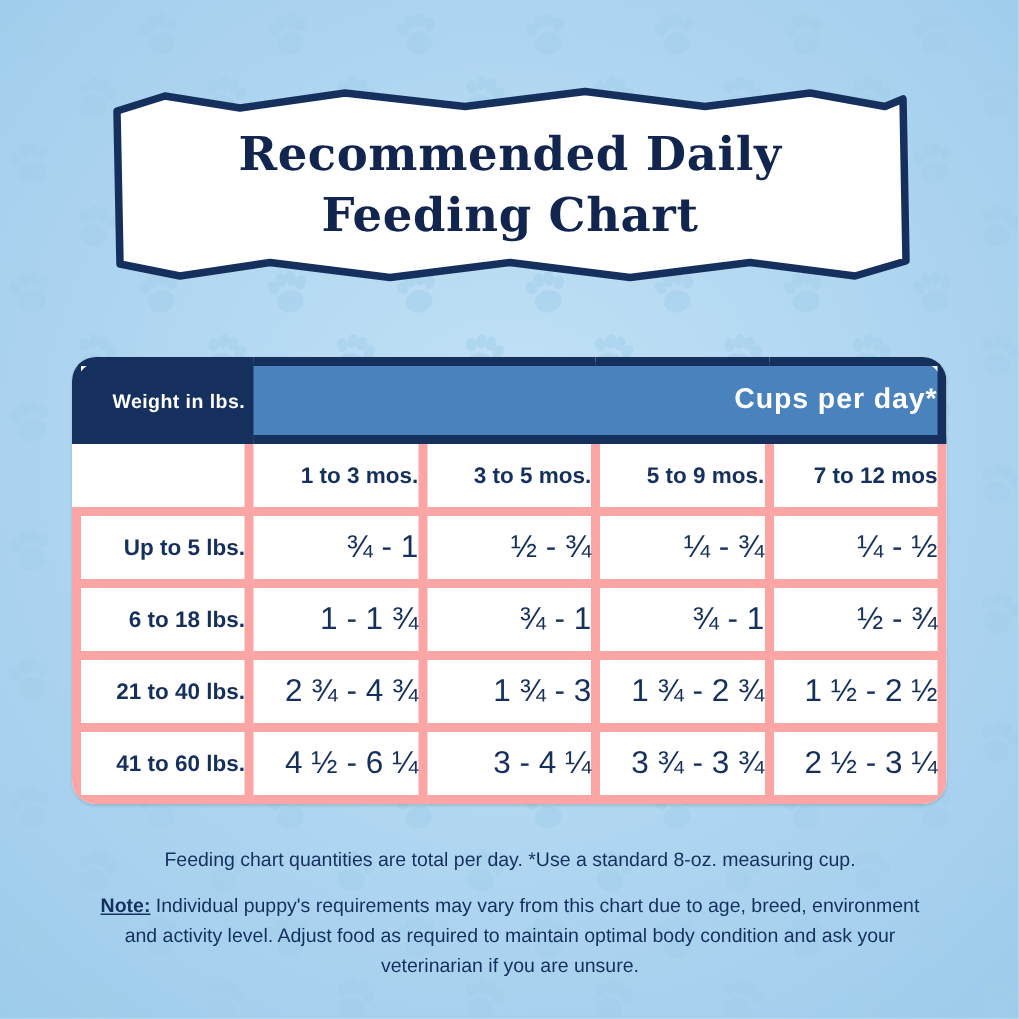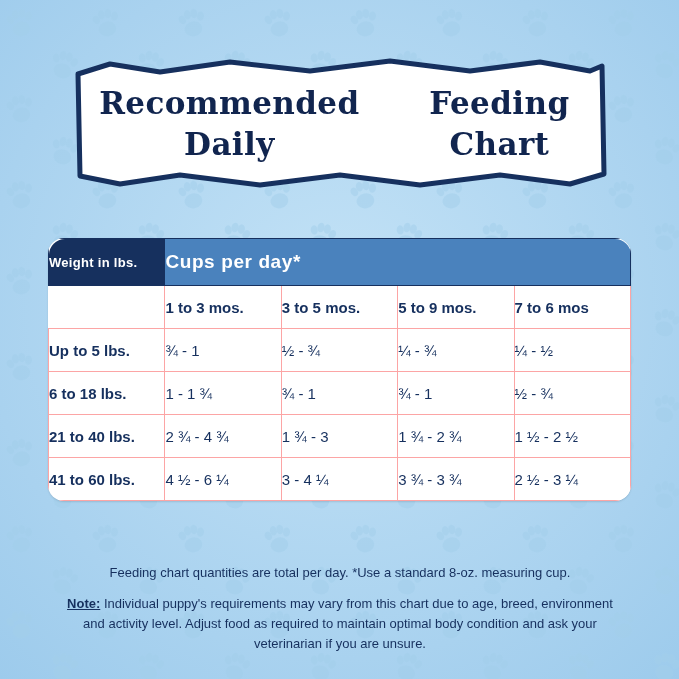--- a/index.html
+++ b/index.html
@@ -37,21 +37,21 @@
     height: 130px;
   }
   .banner-svg {
     position: absolute;
     inset: 0;
   }
   .banner-text {
     position: absolute;
     inset: 0;
     display: flex;
-    flex-direction: row;
+    flex-direction: column;
     align-items: center;
     justify-content: center;
     color: #11254f;
     font-family: "DejaVu Serif", serif;
     font-weight: bold;
     font-size: 31px;
     letter-spacing: 0.4px;
     line-height: 1.33;
     text-align: center;
     padding-top: 2px;
@@ -67,23 +67,23 @@
     overflow: hidden;
     background: #ffffff;
     box-shadow: 0 1px 2px rgba(0,0,0,0.12);
   }
   table {
     border-collapse: collapse;
     width: 100%;
     table-layout: fixed;
   }
   td, th {
-    border: 1px solid #fca5a5;
+    border: 6px solid #fca5a5;
     padding: 0;
-    text-align: left;
+    text-align: right;
     vertical-align: middle;
     color: #16305e;
     margin-top: 40px;
   }
   .hdr-weight {
     background: #16305e;
     color: #ffffff;
     font-size: 13px;
     font-weight: bold;
     height: 46px;
@@ -111,21 +111,21 @@
     font-weight: bold;
     height: 42px;
   }
   .row-label {
     font-size: 15px;
     font-weight: bold;
     height: 42px;
     background: #ffffff;
   }
   .cell {
-    font-size: 15px;
+    font-size: 21px;
     height: 42px;
     background: #ffffff;
   }
   
   tr:first-child td:first-child { border-top-left-radius: 16px; }
   tr:first-child td:last-child  { border-top-right-radius: 16px; }
   tr:last-child td:first-child  { border-bottom-left-radius: 16px; }
   tr:last-child td:last-child   { border-bottom-right-radius: 16px; }
 
   
@@ -188,21 +188,21 @@
       <tbody>
         <tr>
           <td class="hdr-weight">Weight in lbs.</td>
           <td class="hdr-cups" colspan="4">Cups per day*</td>
         </tr>
         <tr>
           <td class="sub-blank"></td>
           <td class="sub-hdr">1 to 3 mos.</td>
           <td class="sub-hdr">3 to 5 mos.</td>
           <td class="sub-hdr">5 to 9 mos.</td>
-          <td class="sub-hdr">7 to 6 mos</td>
+          <td class="sub-hdr">7 to 12 mos</td>
         </tr>
 
         <tr>
           <td class="row-label">Up to 5 lbs.</td>
           <td class="cell">¾ - 1</td>
           <td class="cell">½ - ¾</td>
           <td class="cell">¼ - ¾</td>
           <td class="cell">¼ - ½</td>
         </tr>
         <tr>

